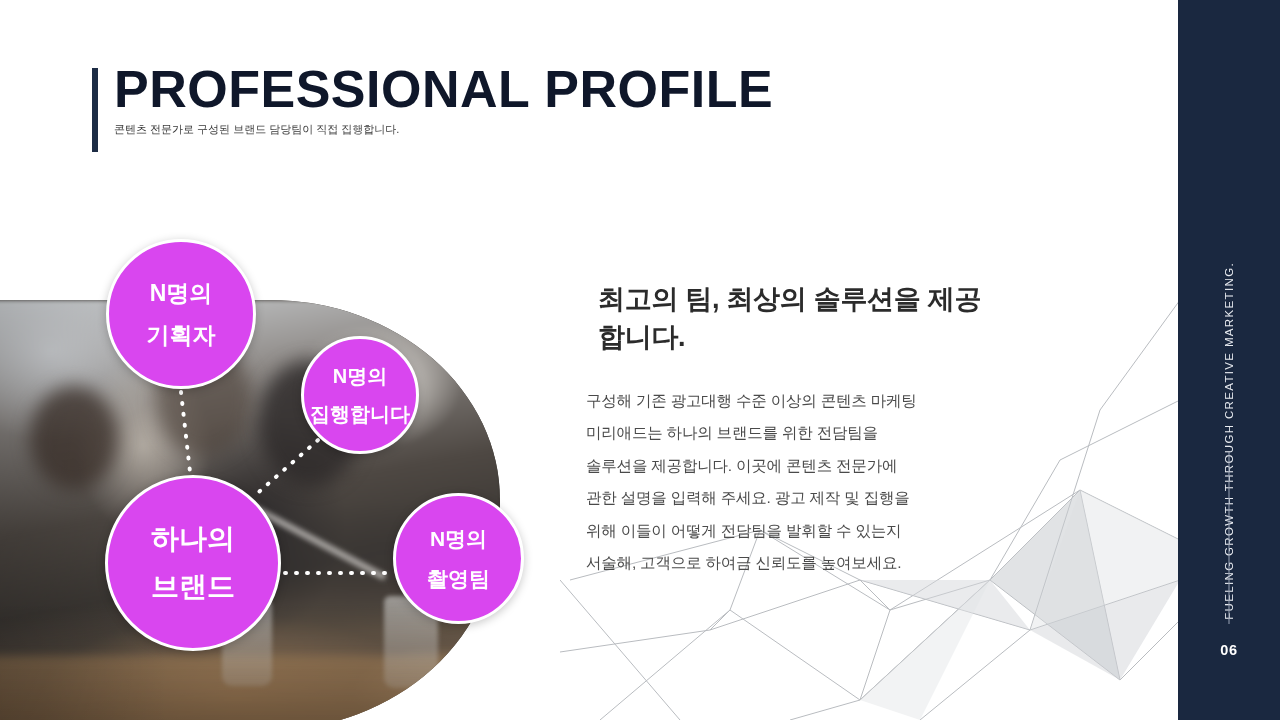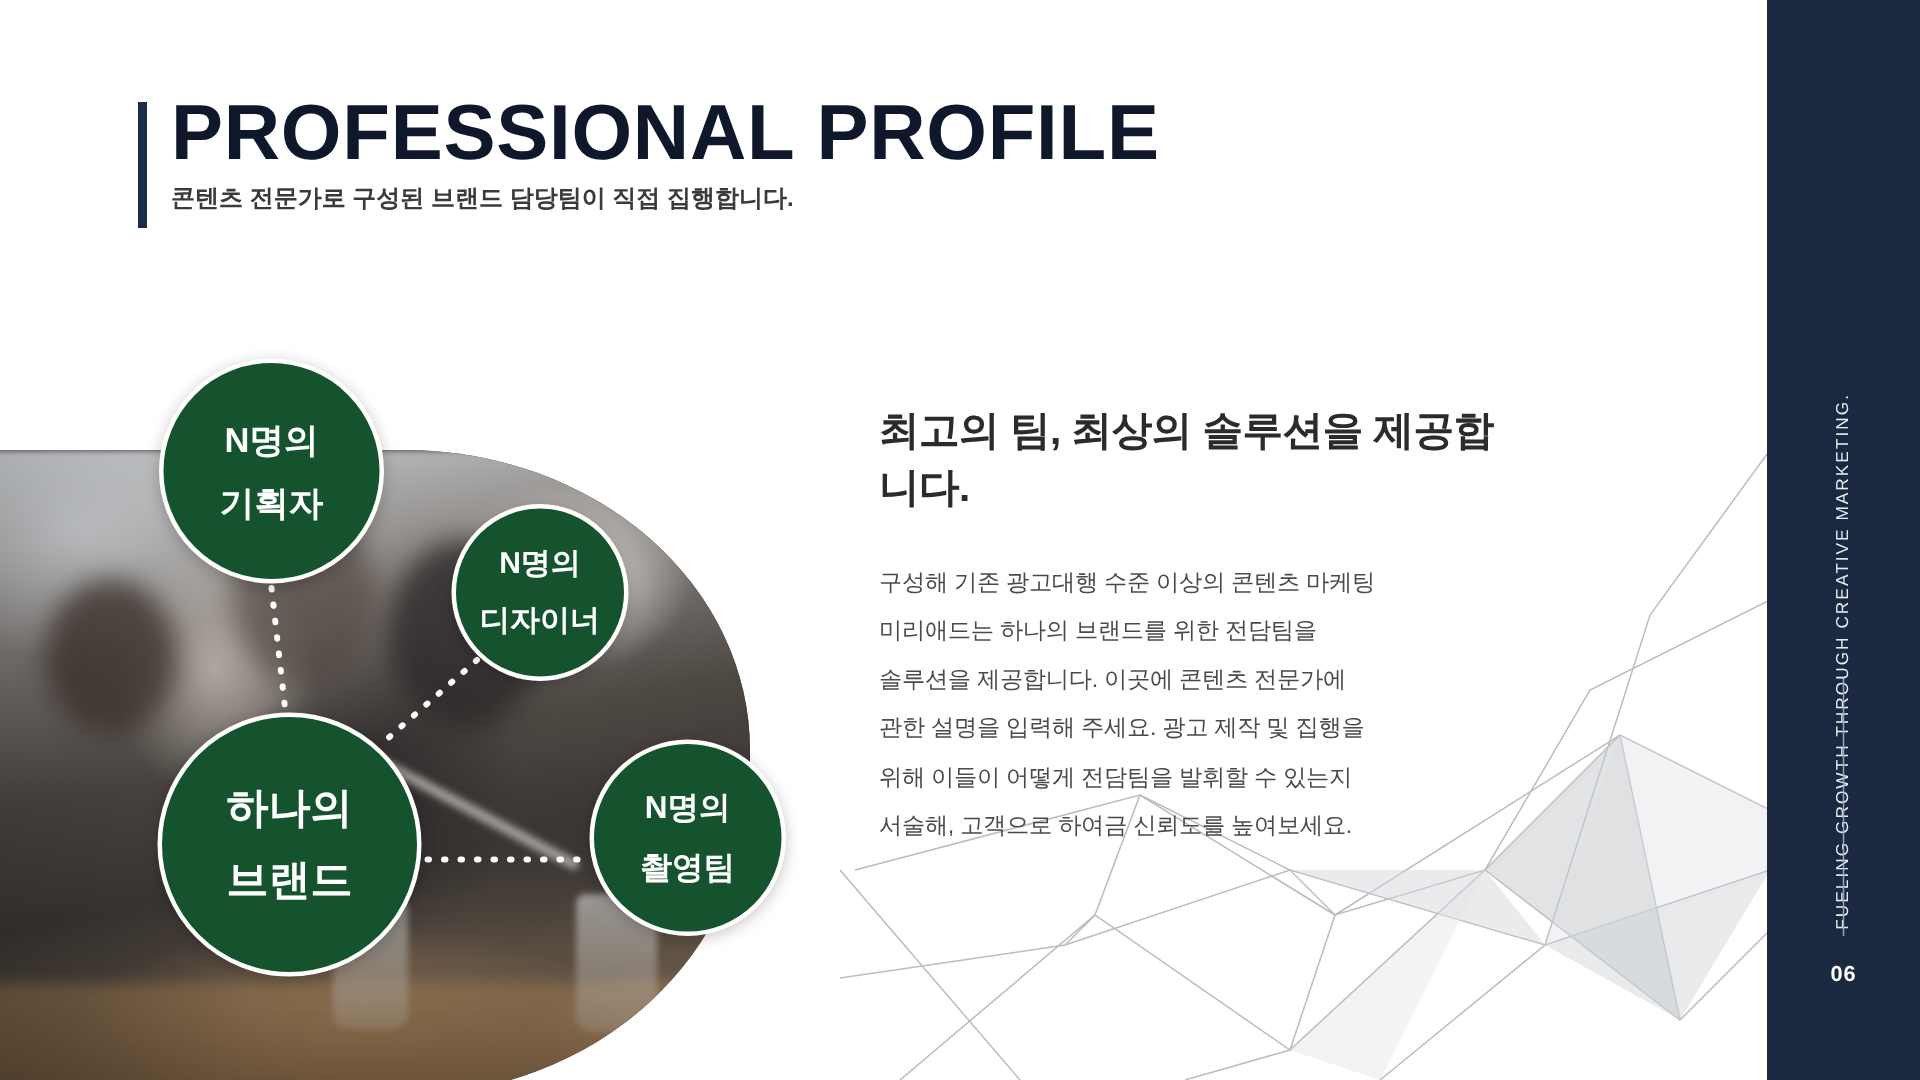--- a/index.html
+++ b/index.html
@@ -101,34 +101,34 @@
     margin: 0 0 0 22px;
     font-size: 52px;
     font-weight: 700;
     letter-spacing: 0.5px;
     color: #0f172a;
     line-height: 1.04;
     white-space: nowrap;
   }
   .page-subtitle {
     margin: 6px 0 0 22px;
-    font-size: 16px;
-    font-weight: 700;
+    font-size: 11px;
+    font-weight: 400;
     color: #3a3a3a;
     white-space: nowrap;
   }
 
   
   .diagram { position: absolute; left: 0; top: 0; width: 560px; height: 720px; z-index: 3; }
   .connectors { position: absolute; left: 0; top: 0; width: 560px; height: 720px; }
 
   .node {
     position: absolute;
     border-radius: 50%;
-    background: #14532d;
+    background: #d946ef;
     border: 3px solid #ffffff;
     box-sizing: border-box;
     display: flex;
     flex-direction: column;
     align-items: center;
     justify-content: center;
     color: #ffffff;
     text-align: center;
     box-shadow: 0 2px 10px rgba(0,0,0,0.22);
     z-index: 4;
@@ -137,21 +137,21 @@
   .node .ln { display: block; line-height: 1.22; white-space: nowrap; }
 
   .node-planner  { left: 106px; top: 239px; width: 150px; height: 150px; font-size: 23px; font-weight: 700; }
   .node-designer { left: 301px; top: 336px; width: 118px; height: 118px; font-size: 20px; font-weight: 700; }
   .node-brand    { left: 105px; top: 475px; width: 176px; height: 176px; font-size: 28px; font-weight: 700; text-align: center; }
   .node-shoot    { left: 393px; top: 493px; width: 131px; height: 131px; font-size: 21px; font-weight: 700; }
 
   
   .content { position: absolute; left: 586px; top: 268px; width: 430px; z-index: 5; }
   .lead {
-    margin: 0;
+    margin: 12px;
     font-size: 27px;
     font-weight: 700;
     color: #2b2b2b;
     line-height: 1.42;
     letter-spacing: -0.3px;
   }
   .body-copy {
     margin: 28px 0 0 0;
     font-size: 15.5px;
     font-weight: 400;
@@ -253,21 +253,21 @@
       <line x1="285" y1="573" x2="390" y2="573" stroke="#ffffff" stroke-width="4" stroke-linecap="round" stroke-dasharray="1 10"></line>
     </svg>
 
     <div class="node node-planner">
       <span class="ln">N명의</span>
       <span class="ln">기획자</span>
     </div>
 
     <div class="node node-designer">
       <span class="ln">N명의</span>
-      <span class="ln">디자이너</span>
+      <span class="ln">집행합니다</span>
     </div>
 
     <div class="node node-brand">
       <span class="ln">하나의</span>
       <span class="ln">브랜드</span>
     </div>
 
     <div class="node node-shoot">
       <span class="ln">N명의</span>
       <span class="ln">촬영팀</span>

